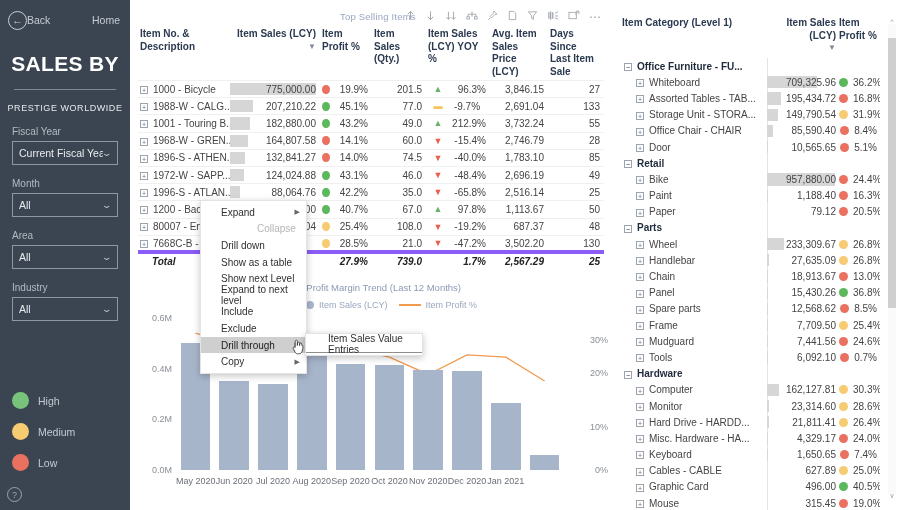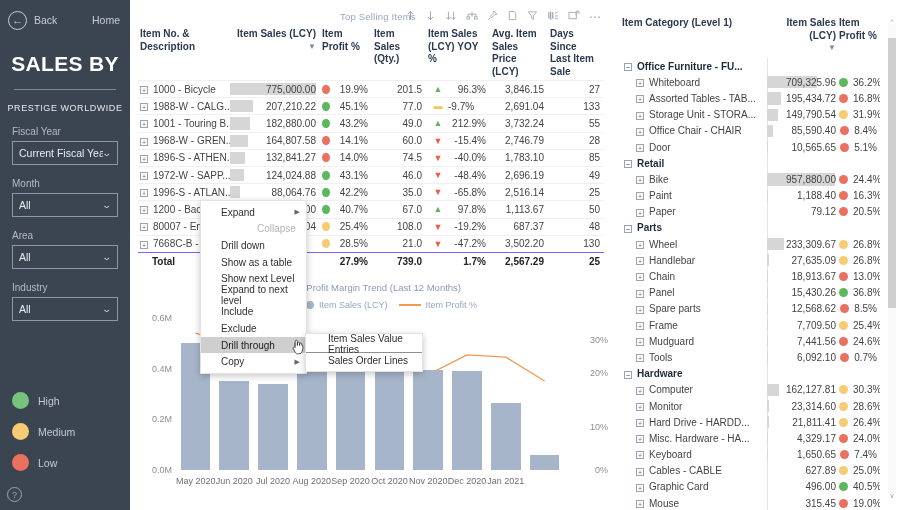--- a/index.html
+++ b/index.html
@@ -17,21 +17,21 @@
   .sidebar {
     width:130px; height:510px; background:#3b4552; color:#ffffff;
     position:relative; flex:0 0 130px;
   }
   .sb-top { display:flex; align-items:center; padding:8px 10px 0 8px; height:32px; }
   .back-circle {
     width:19px;height:19px;border-radius:50%;border:1.3px solid #c6ccd4;
     display:flex;align-items:center;justify-content:center;color:#c6ccd4;
     font-size:11px;line-height:1;
   }
-  .back-label { color:#c6ccd4; font-size:10.5px; margin-left:7px; }
+  .back-label { color:#c6ccd4; font-size:10.5px; }
   .home-label { color:#c6ccd4; font-size:10.5px; margin-left:auto; }
   .sb-title {
     text-align:center; font-weight:bold; font-size:21px; letter-spacing:.3px;
     line-height:1.22; margin-top:19px; color:#fff;
   }
   .sb-rule { height:1px; background:#7d8894; margin:12px 14px 0 14px; }
   .sb-sub {
     text-align:center; font-size:9px; letter-spacing:.55px; color:#e6e9ec;
     margin-top:13px;
   }
@@ -92,21 +92,21 @@
   .dot { display:inline-block;width:9px;height:9px;border-radius:50%;vertical-align:-1px; }
   .pcell { text-align:right; }
   .pwrap { display:flex; align-items:center; justify-content:flex-end; gap:0; }
   .pwrap .dot { margin-right:10px; }
   .arrow-up { color:#68b168; font-size:9px; }
   .arrow-dn { color:#e8604c; font-size:9px; }
   .arrow-fl { color:#f5c25b; font-size:9px; font-weight:bold; }
   .yoycell { text-align:right; }
   .yoywrap { display:flex; align-items:center; justify-content:flex-end; }
   .yoywrap .ar { width:22px; text-align:center; }
-  tr.total td { font-weight:bold; color:#222; border-top:1px solid #8b5cf6; }
+  tr.total td { font-weight:bold; color:#222; border-top:4px solid #8b5cf6;font-style:italic; }
 
   
   .chart-panel { position:absolute; left:8px; top:278px; width:470px; height:228px; }
   .ch-title { font-size:9.5px; color:#8c9ab4; position:absolute; left:106px; top:4px; }
   .ch-legend { position:absolute; left:168px; top:22px; display:flex; align-items:center; gap:5px; font-size:9px; color:#9aa7c0; }
   .lg-sq { width:8px;height:8px;border-radius:50%;background:#a8b6cc; display:inline-block;}
   .lg-line { width:22px;height:2px;background:#ef9b52; display:inline-block; }
   .plot { position:absolute; left:38px; top:40px; width:388px; height:152px; }
   .bar { position:absolute; bottom:0; background:#a7b5ca; }
   .ylab { position:absolute; left:0; font-size:9px; color:#8a8f96; width:34px; text-align:right; }
@@ -315,21 +315,21 @@
             <tr>
               <td class="name"><span class="expander">+</span>1988-W - CALG...</td>
               <td class="salecell"><span class="salebar" style="width:22.962px"></span><span class="saleval">207,210.22</span></td>
               <td class="pcell">
                 <span class="pwrap"><span class="dot" style="background:#5cb85c"></span>45.1%</span>
               </td>
               <td style="text-align:right">77.0</td>
               <td class="yoycell">
                 <span class="yoywrap">
                   <span class="ar arrow-fl">▬</span>
-                  <span style="min-width:38px;text-align:left;display:inline-block">-9.7%</span>
+                  <span style="min-width:38px;text-align:center;display:inline-block">-9.7%</span>
                 </span>
               </td>
               <td style="text-align:right">2,691.04</td>
               <td style="text-align:right">133</td>
             </tr>
             <tr>
               <td class="name"><span class="expander">+</span>1001 - Touring B...</td>
               <td class="salecell"><span class="salebar" style="width:20.296px"></span><span class="saleval">182,880.00</span></td>
               <td class="pcell">
                 <span class="pwrap"><span class="dot" style="background:#5cb85c"></span>43.2%</span>
@@ -719,21 +719,20 @@
         <span>Drill through</span>
         <span class="sub">▶</span>
       </div>
       <div class="ctx-item">
         <span>Copy</span>
         <span class="sub">▶</span>
       </div>
     </div>
   <div class="ctx2" id="ctx2">
       <div class="ctx2-item first">Item Sales Value Entries</div>
-      <div class="ctx2-item">Sales Order Lines</div>
     </div>
   <div class="cursor">
     <svg width="13" height="17" viewBox="0 0 13 17">
       <path d="M3.2 8.4V3.4c0-.7.5-1.2 1.1-1.2s1.1.5 1.1 1.2v4.1V5.2c0-.6.5-1.1 1.1-1.1s1.1.5 1.1 1.1v2.3V6.1c0-.6.5-1.1 1.1-1.1s1.1.5 1.1 1.1v1.4c0 0 .9-.1 1.1.6.2.8-.3 3.7-.8 5.2-.5 1.5-1.4 2.5-3.3 2.5H5.5c-1.1 0-1.8-.5-2.4-1.6L1.3 10.6c-.3-.6-.1-1.2.4-1.5.5-.3 1.1-.1 1.5.4z" fill="#ffffff" stroke="#2b2b2b" stroke-width=".8"></path>
     </svg>
   </div>
 
 </div>
 
 </body></html>

